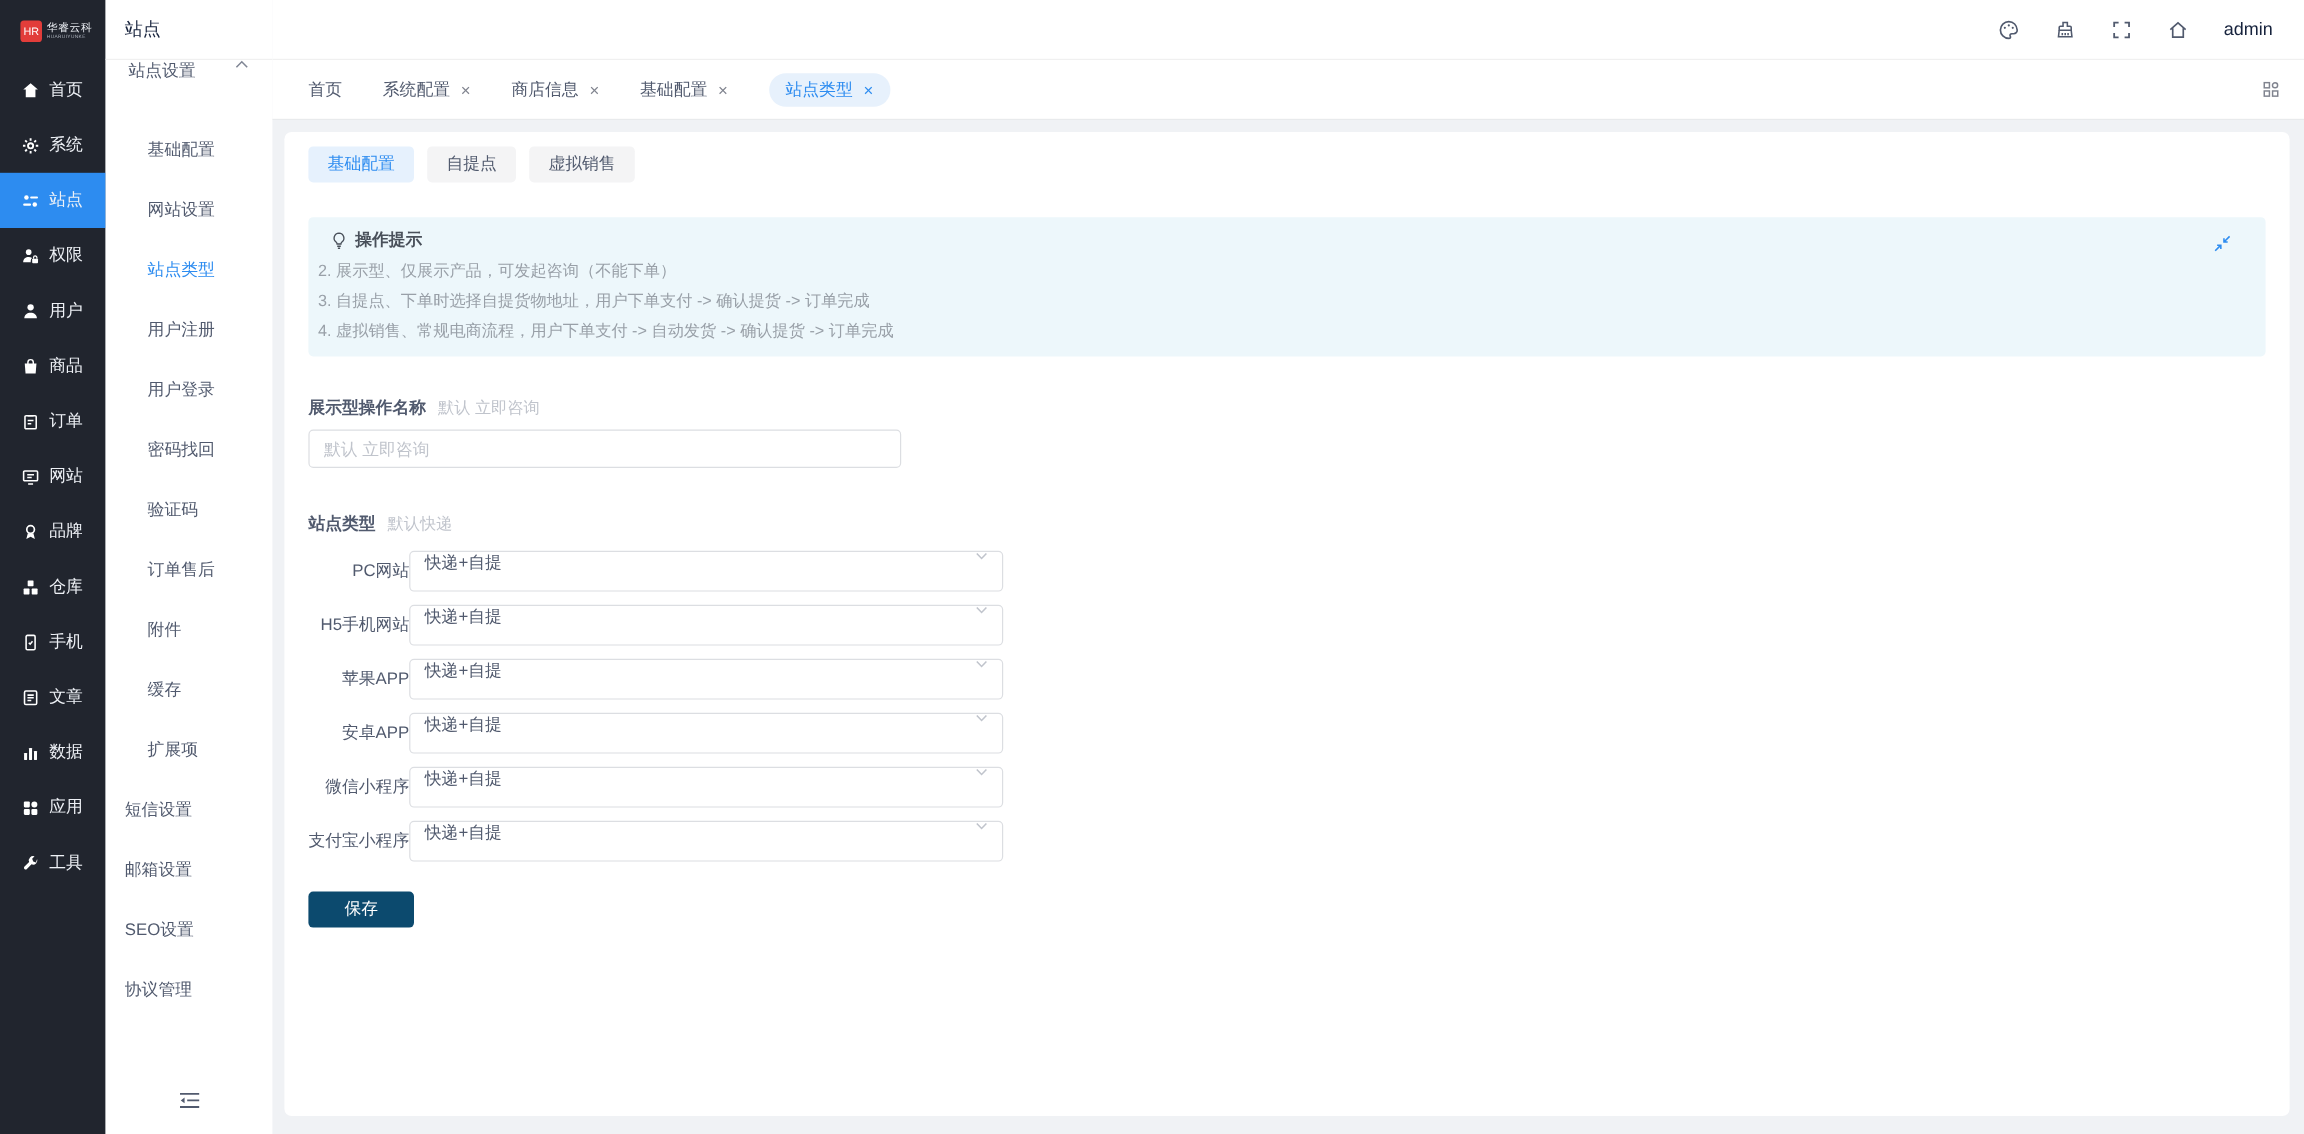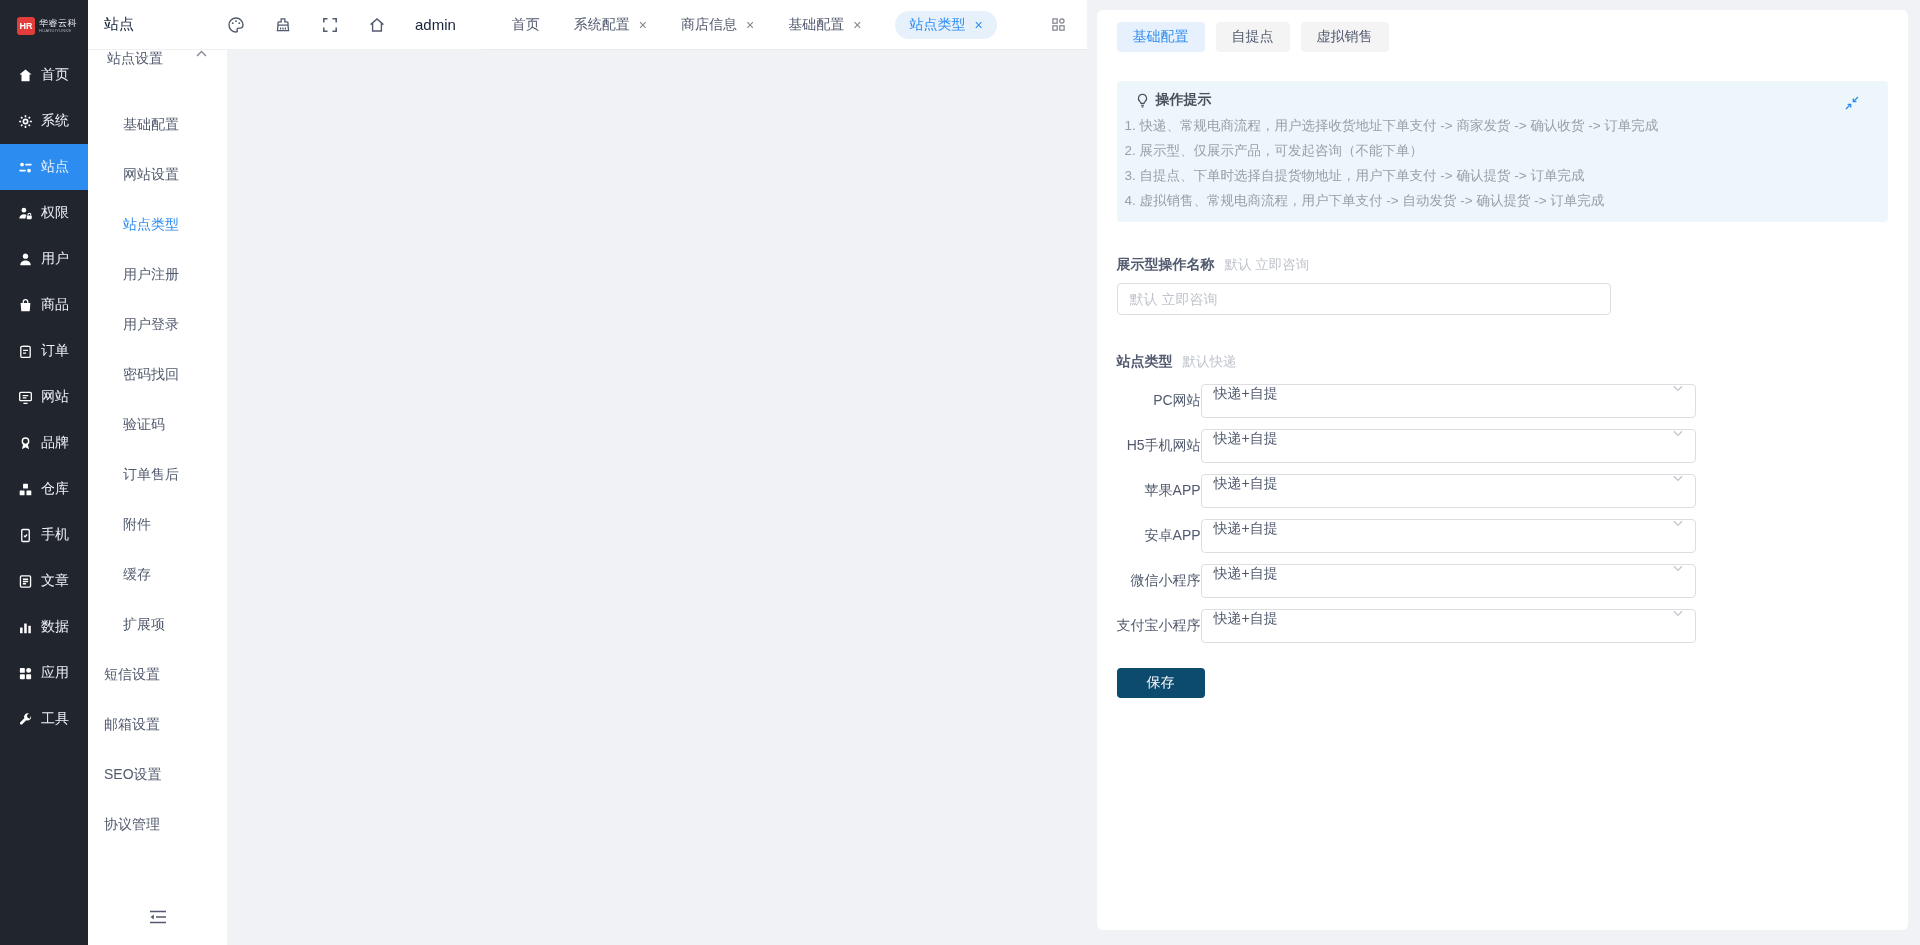--- a/index.html
+++ b/index.html
@@ -3,21 +3,21 @@
 <meta charset="utf-8">
 <style>
   * { margin:0; padding:0; box-sizing:border-box; }
   html,body { width:1920px; height:945px; overflow:hidden; }
   body { display:flex; font-family:"Liberation Sans","DejaVu Sans",sans-serif; background:#f0f2f5; color:#515a6e; }
   svg { display:block; }
 
   
   .primary { width:88px; flex-shrink:0; background:#21252e; color:#eef1f6; display:flex; flex-direction:column; }
   .logo { height:52px; display:flex; align-items:center; padding-left:17px; gap:4px; }
-  .logo-badge { width:18px; height:18px; background:#e23d3a; border-radius:3px; color:#fff; font-size:9px; font-weight:bold;
+  .logo-badge { width:18px; height:18px; background:#e23d3a; border-radius:3px; color:#fff; font-size:9px; font-weight:normal;
                 display:flex; align-items:center; justify-content:center; }
   .logo-text { display:flex; flex-direction:column; line-height:1.1; }
   .logo-name { font-size:9px; letter-spacing:.5px; }
   .logo-sub  { font-size:4px; color:#aab0ba; letter-spacing:.3px; }
   .pitem { height:46px; display:flex; align-items:center; padding-left:18px; gap:8px; font-size:14px; cursor:pointer; }
   .pitem.active { background:#2d8cf0; }
   .pitem .ico { width:15px; height:15px; color:#fff; flex-shrink:0; }
 
   
   .secondary { width:139px; flex-shrink:0; background:#fff; display:flex; flex-direction:column; }
@@ -25,21 +25,21 @@
                 padding-left:16px; font-size:15px; color:#17233d; }
   .sec-menu { flex:1; padding-top:0; }
   .group-header { height:50px; display:flex; align-items:flex-start; padding-left:19px; padding-right:20px;
                   font-size:14px; color:#515a6e; cursor:pointer; justify-content:space-between; }
   .sitem { height:50px; display:flex; align-items:center; padding-left:35px; font-size:14px; color:#515a6e; cursor:pointer; }
   .sitem.top { padding-left:16px; }
   .sitem.active { color:#2d8cf0; }
   .sec-fold { height:56px; display:flex; align-items:center; justify-content:center; cursor:pointer; color:#515a6e; }
 
   
-  .main { flex:1; min-width:0; display:flex; flex-direction:row; }
+  .main { flex:1; min-width:0; display:flex; flex-direction:column; }
   .topbar { height:50px; flex-shrink:0; background:#fff; border-bottom:1px solid #f0f0f0; display:flex;
             align-items:center; justify-content:flex-end; gap:29px; padding-right:26px; }
   .hicon { width:18px; height:18px; color:#515a6e; cursor:pointer; }
   .username { font-size:15px; color:#17233d; }
 
   .tabbar { height:50px; flex-shrink:0; background:#fff; border-bottom:1px solid #e8eaec; display:flex;
             align-items:center; padding-left:30px; gap:34px; }
   .tab { display:flex; align-items:center; gap:9px; font-size:14px; color:#515a6e; cursor:pointer; height:28px; border-radius:14px; }
   .tab .x { font-size:14px; color:#80848f; cursor:pointer; line-height:1; }
   .tab.active { background:#e7f1fc; color:#2d8cf0; padding:0 14px; }
@@ -379,21 +379,20 @@
     <div class="tips">
       <div class="tips-title">
         <span class="ico">
             <svg viewBox="0 0 16 16" fill="none" stroke="currentColor" stroke-width="1.2">
               <path d="M8 1.4a4.4 4.4 0 0 1 2.6 7.9c-.6.5-.9 1-.9 1.7H6.3c0-.7-.3-1.2-.9-1.7A4.4 4.4 0 0 1 8 1.4Z"></path>
               <path d="M6.4 13h3.2M7 14.8h2"></path>
             </svg>
           </span>
         <span>操作提示</span>
       </div>
-      <div class="tips-line">1. 快递、常规电商流程，用户选择收货地址下单支付 -&gt; 商家发货 -&gt; 确认收货 -&gt; 订单完成</div>
       <div class="tips-line">2. 展示型、仅展示产品，可发起咨询（不能下单）</div>
       <div class="tips-line">3. 自提点、下单时选择自提货物地址，用户下单支付 -&gt; 确认提货 -&gt; 订单完成</div>
       <div class="tips-line">4. 虚拟销售、常规电商流程，用户下单支付 -&gt; 自动发货 -&gt; 确认提货 -&gt; 订单完成</div>
       <span class="tips-collapse">
           <svg viewBox="0 0 16 16" fill="none" stroke="currentColor" stroke-width="1.3">
             <path d="M14 2 9.3 6.7M9.3 3.6v3.1h3.1M2 14l4.7-4.7M6.7 12.4V9.3H3.6"></path>
           </svg>
         </span>
     </div>
 

